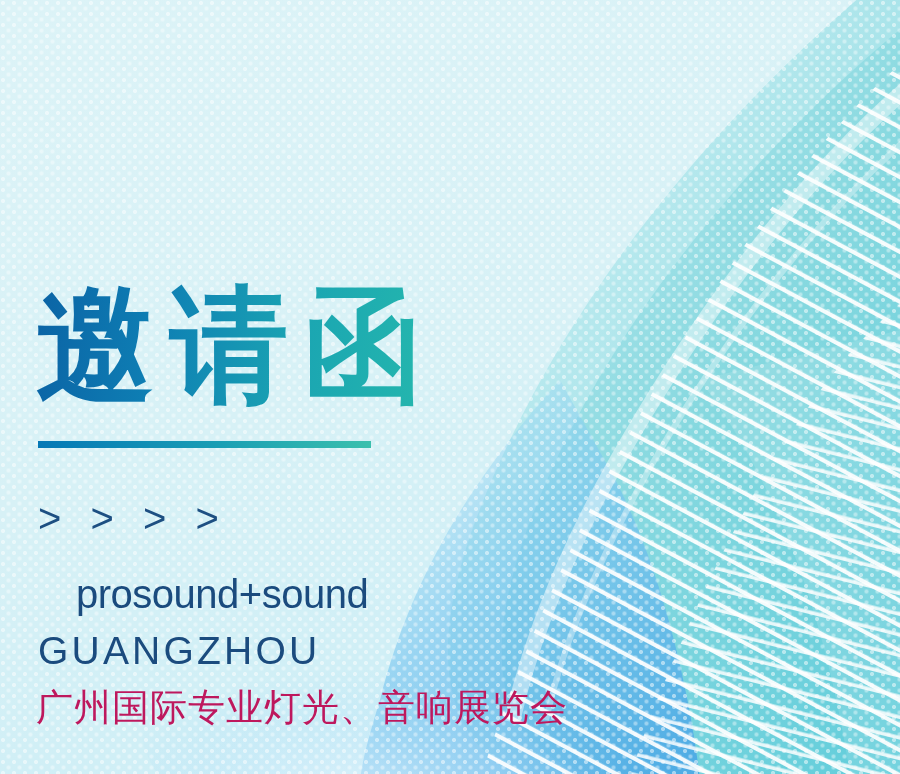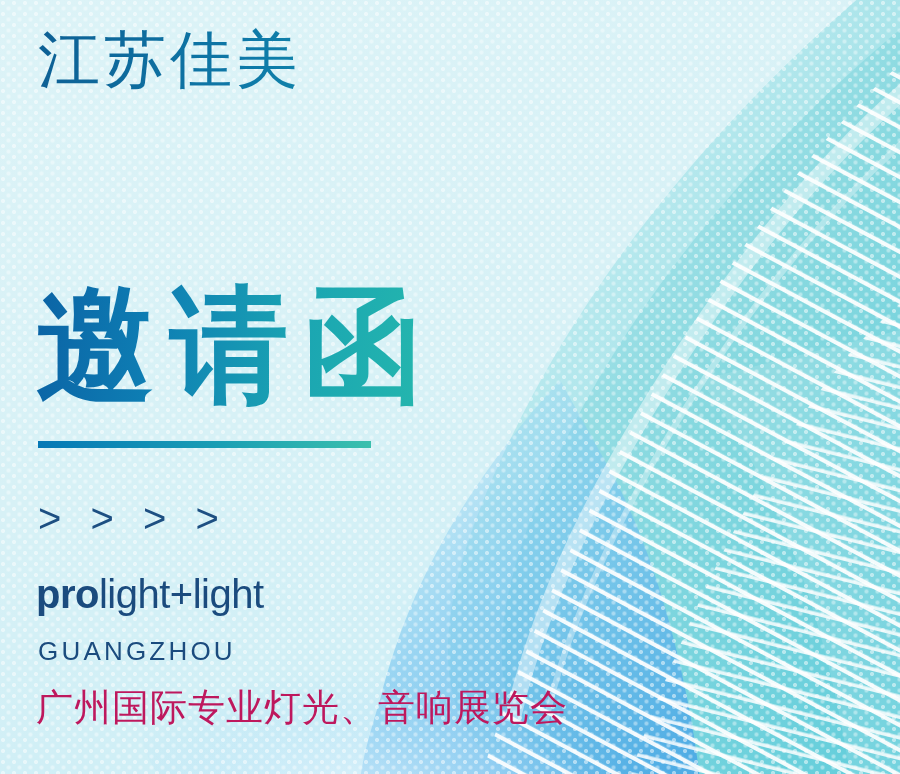--- a/index.html
+++ b/index.html
@@ -102,29 +102,29 @@
     position:absolute;
     left:36px;
     top:571px;
     font-family:"Liberation Sans",sans-serif;
     font-size:40px;
     line-height:46px;
     color:#1b4b7e;
     white-space:nowrap;
     letter-spacing:-0.5px;
   }
-  .brand b{font-weight:700;}
+  .brand b{font-weight:400;margin-left:40px;}
   .brand span.light{font-weight:400;}
 
   .city{
     position:absolute;
     left:38px;
     top:630px;
     font-family:"Liberation Sans",sans-serif;
-    font-size:26px;
+    font-size:39px;
     line-height:42px;
     letter-spacing:3.2px;
     color:#1b4b7e;
     white-space:nowrap;
   }
 
   .fair-cn{
     position:absolute;
     left:36px;
     top:684px;
@@ -260,31 +260,30 @@
     <path d="M 700,380
              C 760,460 820,580 850,774
              L 900,774 L 900,330 Z" fill="#ffffff" opacity="0.12"></path>
   </svg>
 
   <div class="dots"></div>
 
   <div class="content">
 
     <div class="company-title">
-      <span class="ln ln1">江苏佳美</span>
     </div>
 
     <div class="invite">邀请函</div>
 
     <div class="invite-rule"></div>
 
     <div class="chevrons">&gt; &gt; &gt; &gt;</div>
 
     <div class="brand">
-      <b>pro</b><span class="light">light+light</span>
+      <b>pro</b><span class="light">sound+sound</span>
     </div>
 
     <div class="city">GUANGZHOU</div>
 
     <div class="fair-cn">广州国际专业灯光、音响展览会</div>
 
   </div>
 </div>
 
 </body></html>

